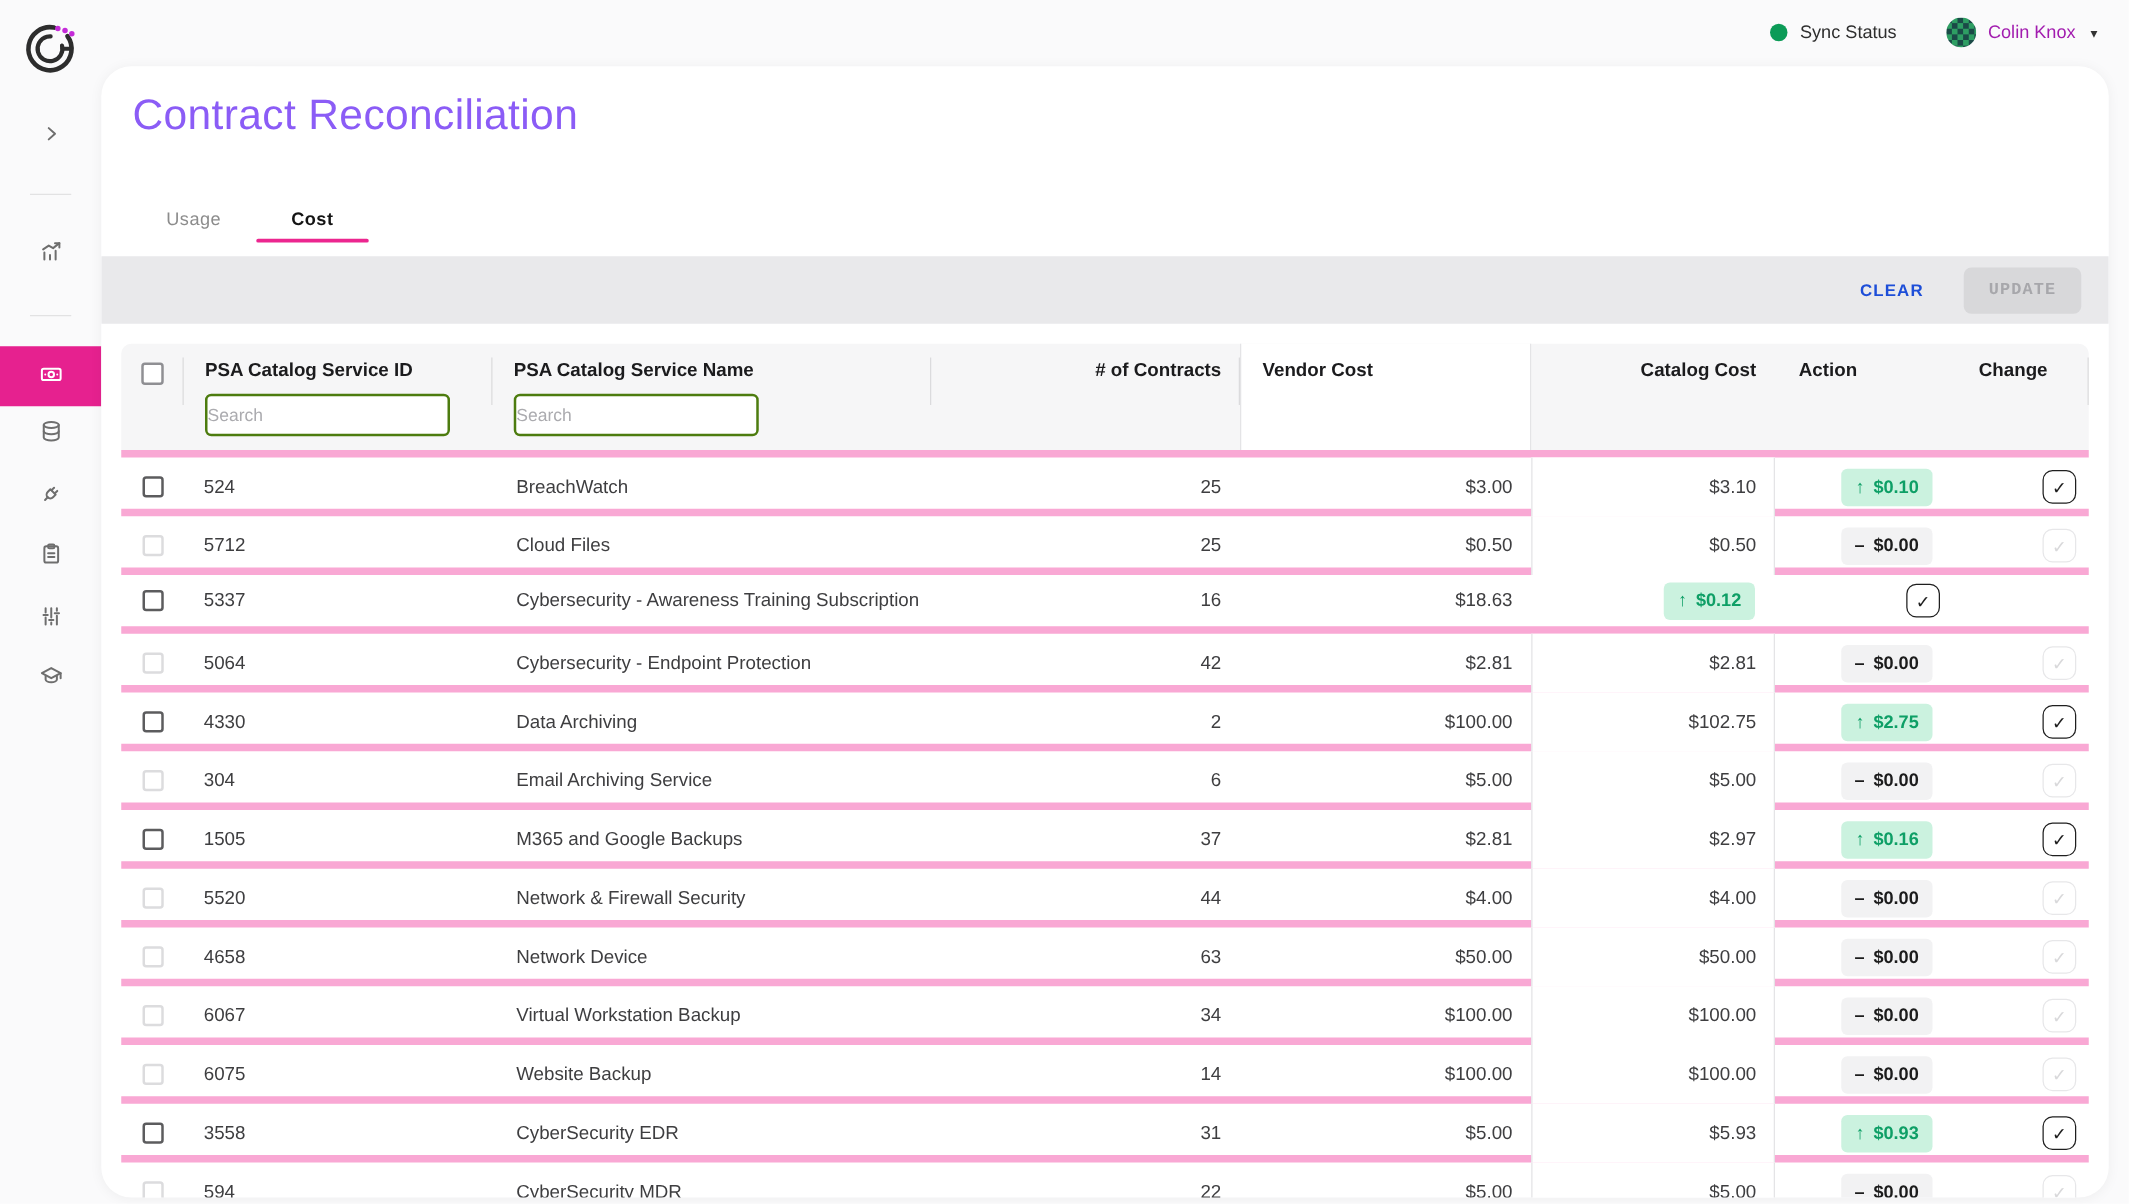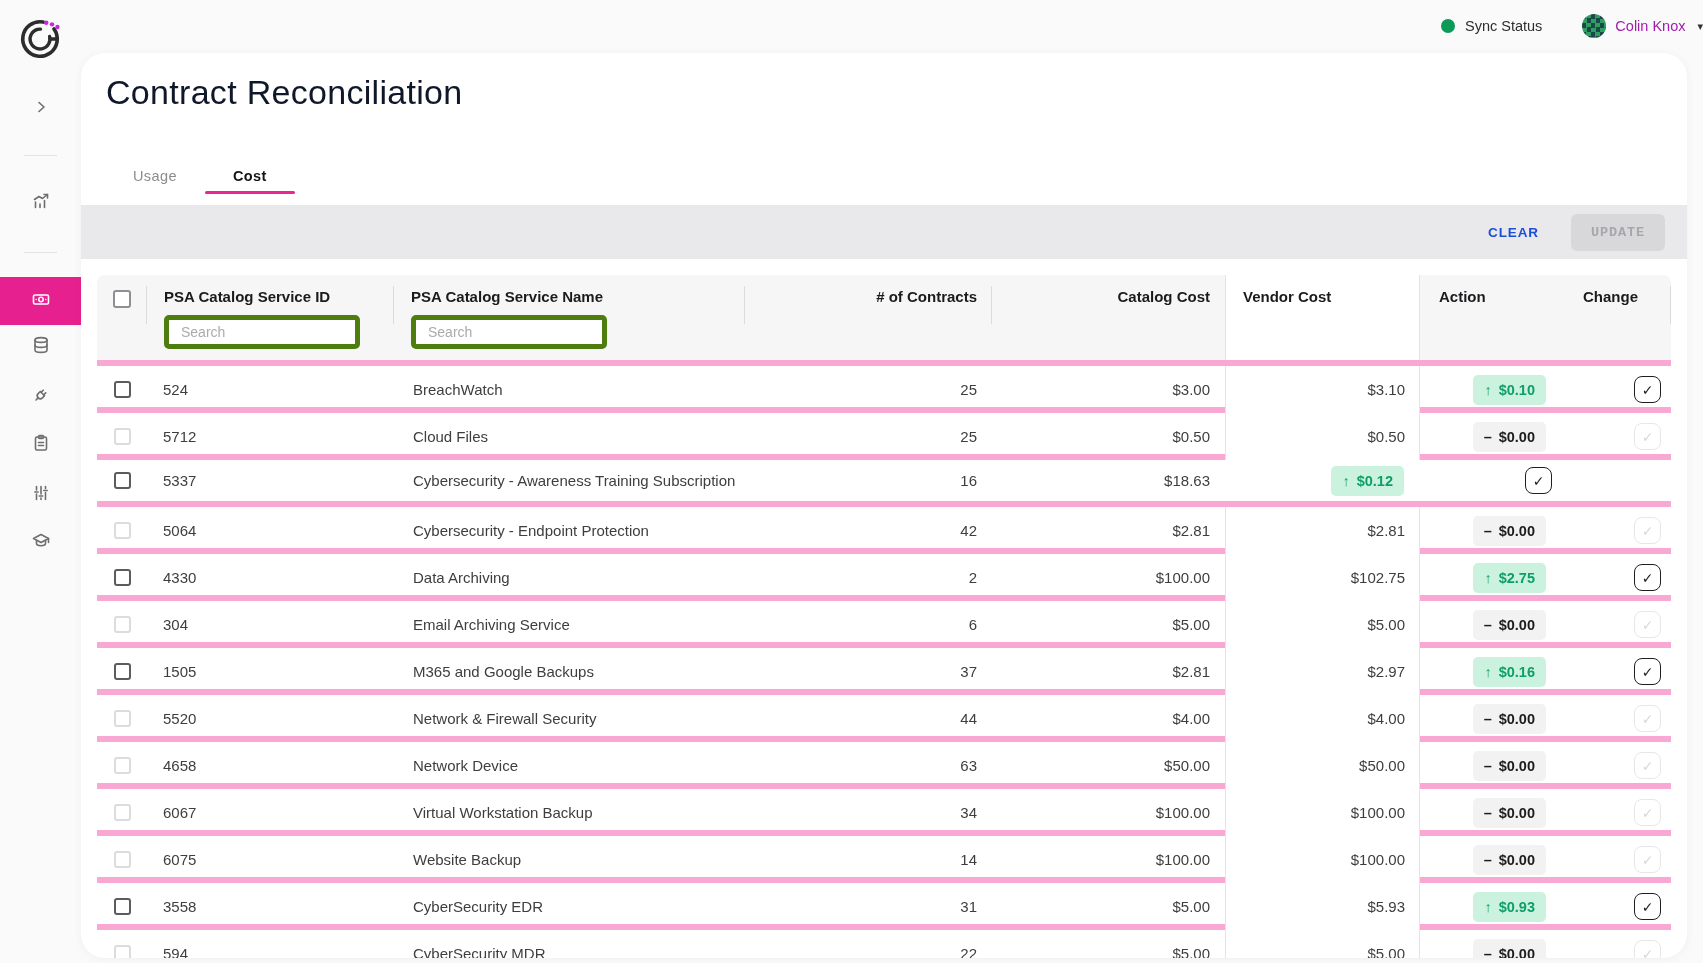--- a/index.html
+++ b/index.html
@@ -4,21 +4,21 @@
 <style>
   * { margin:0; padding:0; box-sizing:border-box; }
   html,body { width:1703px; height:963px; }
   body {
     font-family:"Liberation Sans","DejaVu Sans",sans-serif;
     background:#FAFAFB; position:relative; overflow:hidden; color:#222;
   }
 
   
   .topbar { position:absolute; top:0; left:0; width:100%; height:52px;
-    display:flex; align-items:center; justify-content:flex-end; }
+    display:flex; align-items:center; justify-content:flex-end; padding-right:25px; }
   .logo { position:absolute; top:16px; left:17px; width:46px; height:46px; }
   .sync { display:flex; align-items:center; gap:10px; margin-right:40px; }
   .sync-dot { width:14px; height:14px; border-radius:50%; background:#0C9B57; }
   .sync-label { font-size:14.5px; color:#2E2E2E; }
   .user { display:flex; align-items:center; gap:9px; cursor:pointer; }
   .avatar { width:24px; height:24px; border-radius:50%;
     background:conic-gradient(#2E9E63 25%, #1A4A47 0 50%, #2E9E63 0 75%, #1A4A47 0);
     background-size:9px 9px; }
   .user-name { font-size:14.5px; color:#a21caf; }
   .caret { font-size:11px; color:#333; margin-left:3px; }
@@ -30,21 +30,21 @@
   .side-item svg { stroke:#6E6E6E; fill:none; stroke-width:1.6; stroke-linecap:round; stroke-linejoin:round; }
   .side-item.active { height:48px; background:#E6218F; }
   .side-item.active svg { stroke:#FFFFFF; }
   .side-divider { position:absolute; left:24px; width:33px; border-top:1px solid #E2E2E3; }
 
   
   .card { position:absolute; left:81px; top:53px; width:1606px; height:905px;
     background:#FFFFFF; border-radius:24px; overflow:hidden;
     box-shadow:0 1px 10px rgba(0,0,0,.05); }
   .page-title { position:absolute; left:25px; top:20px; font-size:34px; font-weight:500;
-    color:#0f172a; letter-spacing:.3px; }
+    color:#8b5cf6; letter-spacing:.3px; }
   .tabs { position:absolute; left:24px; top:104px; display:flex; }
   .tab { height:37px; padding:0 28px; display:flex; align-items:center; font-size:14.5px;
     letter-spacing:.4px; color:#8C8C8C; font-weight:500; cursor:pointer; position:relative; }
   .tab.active { color:#141414; font-weight:700; }
   .tab.active::after { content:""; position:absolute; left:0; right:0; bottom:0; height:3px;
     background:#EC268F; border-radius:2px; }
 
   .toolbar { position:absolute; left:0; top:152px; width:1606px; height:54px; background:#E9E9EB;
     display:flex; align-items:center; justify-content:flex-end; padding-right:22px; gap:32px; }
   .btn-clear { background:none; border:none; color:#1d4ed8; font-size:13.5px; font-weight:700;
@@ -58,22 +58,22 @@
 
   .thead { height:85px; background:#F6F6F7; border-radius:8px 8px 0 0; }
   .th { position:relative; padding-top:13px; font-size:15px; font-weight:700; color:#1B1B1D; }
   .th.sep::after { content:""; position:absolute; right:0; top:11px; height:38px; width:1px; background:#DBDBDD; }
   .th-check { display:flex; align-items:flex-start; justify-content:center; padding-top:15px; }
   .th-id, .th-name { padding-left:17px; }
   .th-right { text-align:right; padding-right:15px; }
   .th-vendor { padding-left:17px; }
   .th-change { padding-left:21px; }
   .th-action { padding-left:19px; }
-  .search-input { display:block; margin-top:10px; width:196px; height:34px; border:5px solid #4d7c0f;
-    border-radius:5px; background:#FFF; padding:0 12px; font-size:14px; color:#333; font-family:inherit; }
+  .search-input { display:block; margin-top:10px; width:196px; height:34px; border:2px solid #4d7c0f;
+    border-radius:5px; background:#FFF; padding:0 0; font-size:14px; color:#333; font-family:inherit; }
   .search-input::placeholder { color:#ABABAF; }
   .col-vendor-bg { background:#FFFFFF; border-left:1px solid #E4E4E6; border-right:1px solid #E4E4E6; }
 
   .trow { height:47px; border-top:6px solid #f9a8d4; align-items:center; font-size:15px; color:#3E3E40; }
   .td-check { display:flex; justify-content:center; }
   .cb { width:17px; height:17px; border:2px solid #DCDCDE; border-radius:3px; background:#FFF; cursor:pointer; }
   .cb.on { border-color:#5C5C5E; }
   .cb.header { width:18px; height:18px; border-color:#8F8F93; }
   .td-id { padding-left:16px; }
   .td-name { padding-left:19px; }
@@ -208,22 +208,22 @@
       </div>
       <div class="th th-id sep">
         <span>PSA Catalog Service ID</span>
         <input class="search-input" type="text" placeholder="Search" style="">
       </div>
       <div class="th th-name sep">
         <span>PSA Catalog Service Name</span>
         <input class="search-input" type="text" placeholder="Search" style="">
       </div>
       <div class="th th-right sep"># of Contracts</div>
+      <div class="th th-vendor col-vendor-bg">Vendor Cost</div>
       <div class="th th-right">Catalog Cost</div>
-      <div class="th th-vendor col-vendor-bg">Vendor Cost</div>
       <div class="th th-action">Action</div>
       <div class="th th-change sep">Change</div>
     </div>
     <div id="rows">
         <div class="trow tg">
           <div class="td-check">
             <span class="cb on"></span>
           </div>
           <div class="td-id">524</div>
           <div class="td-name">BreachWatch</div>

